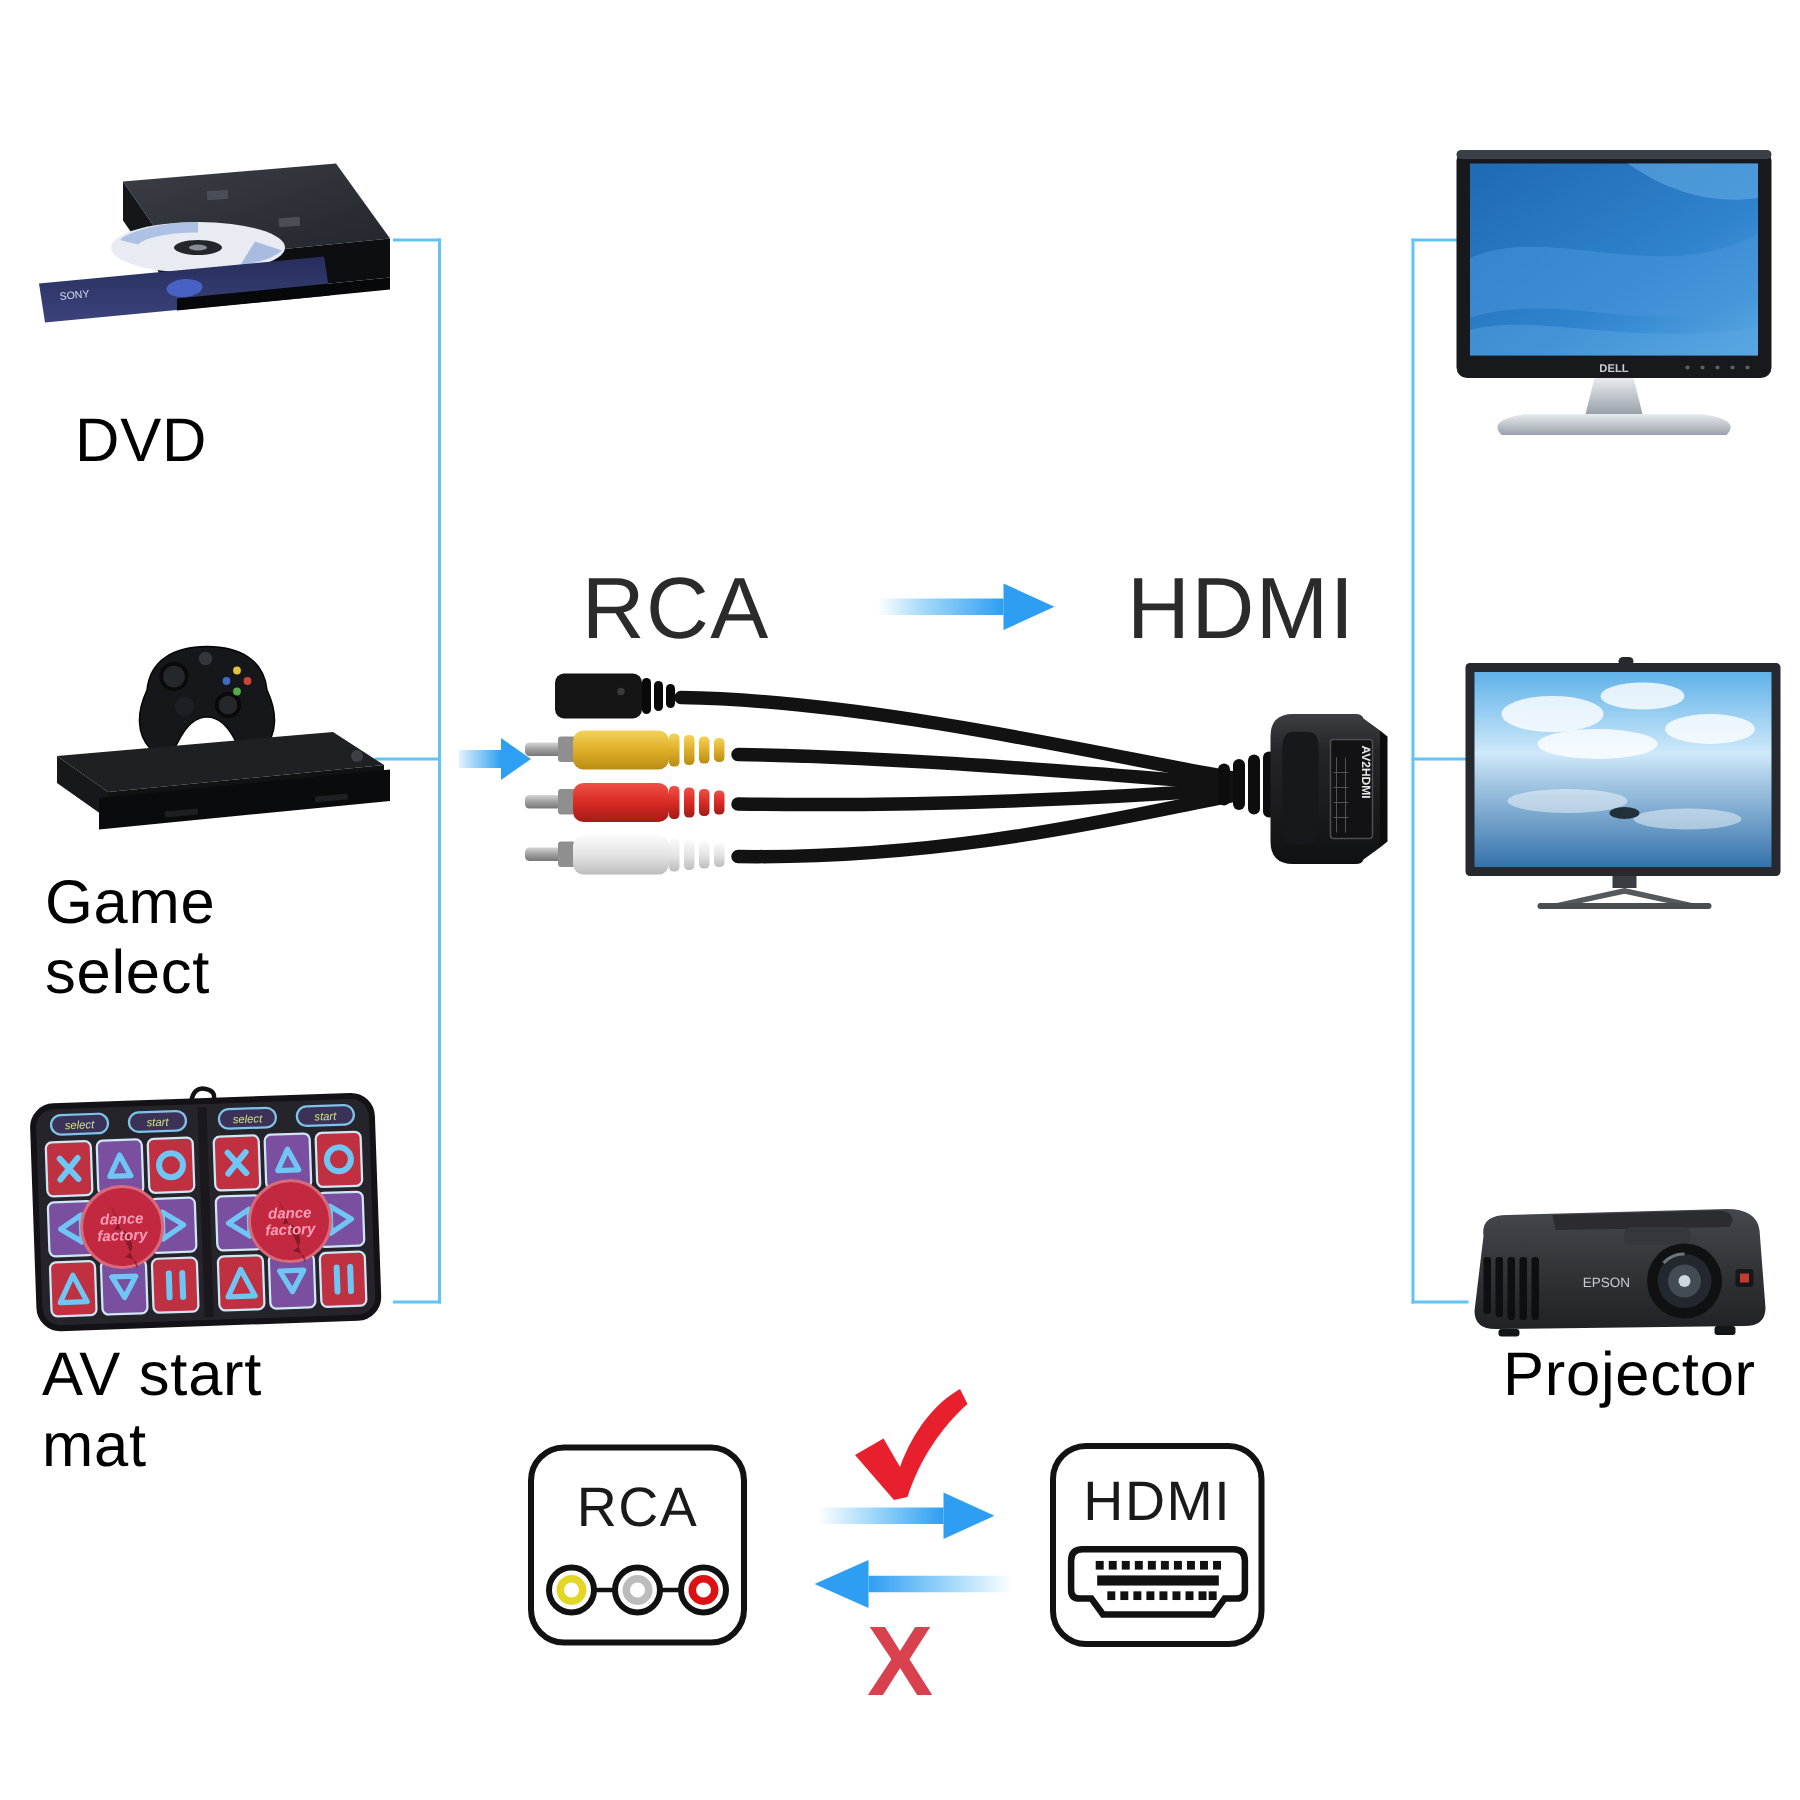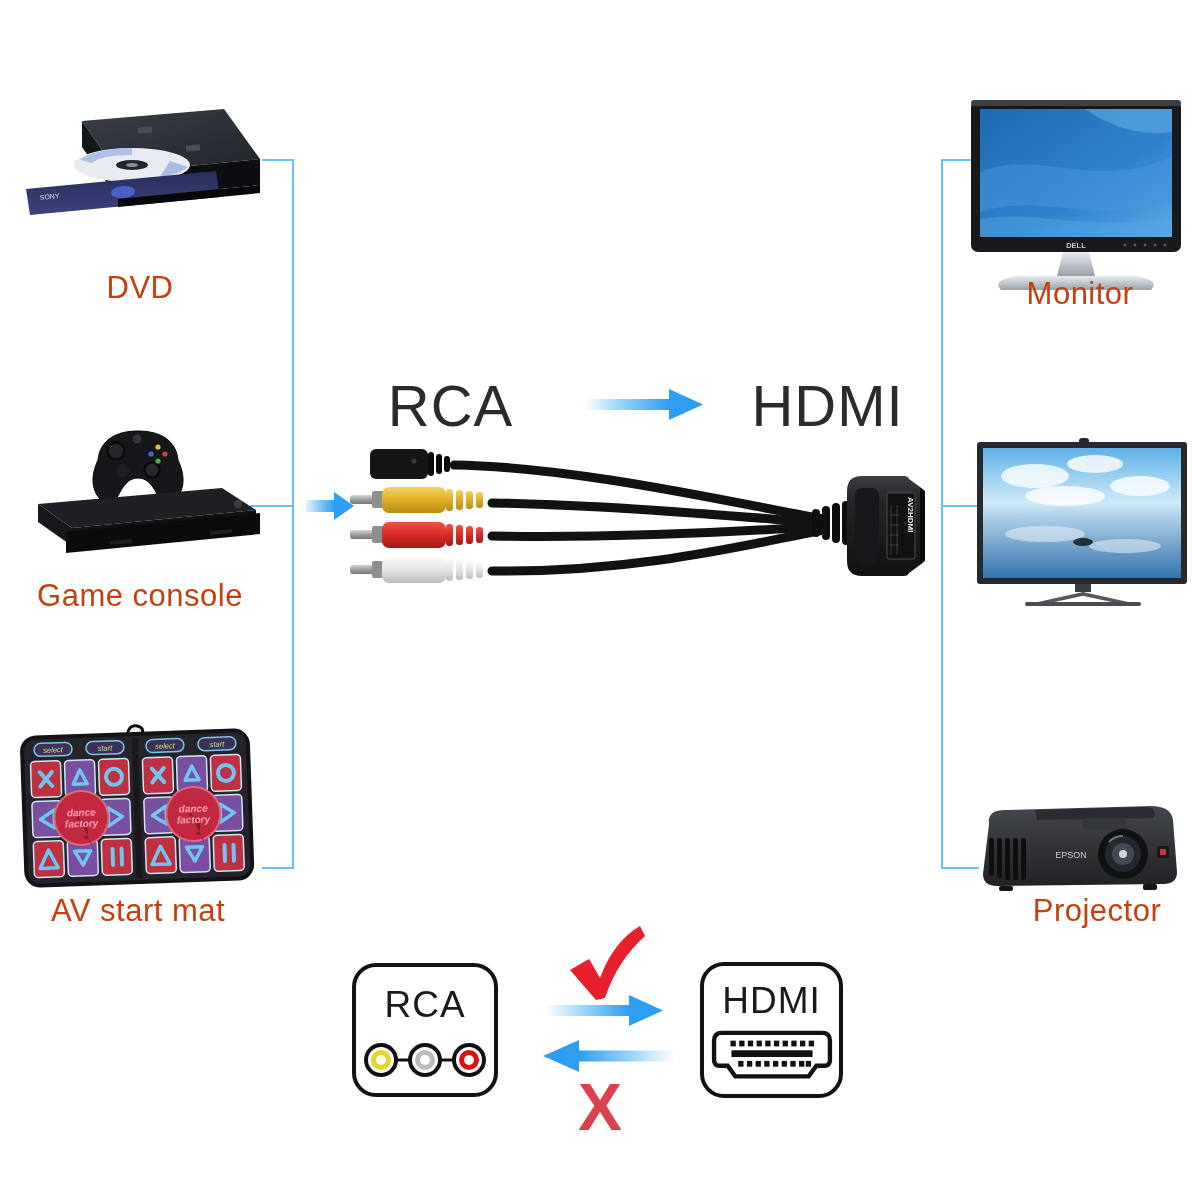--- a/index.html
+++ b/index.html
@@ -2,22 +2,22 @@
 <html><head>
 <meta charset="utf-8">
 <style>
   html,body{margin:0;padding:0;background:#fff;}
   .canvas{
     position:relative;width:1200px;height:1200px;background:#ffffff;
     font-family:"Liberation Sans",sans-serif;overflow:hidden;
   }
   .abs{position:absolute;}
   .dev-label{
-    position:absolute;text-align:center;color:#c2410c;
-    font-size:31px;letter-spacing:0.5px;
+    position:absolute;color:#000000;
+    font-size:41px;letter-spacing:0.5px;
   }
   .headline{
     position:absolute;color:#2b2b2b;font-size:58px;letter-spacing:1px;
     text-align:center;
   }
   .bline{position:absolute;background:#64c3f5;}
   .legend-box{
     position:absolute;background:#fff;border:4px solid #121212;border-radius:24px;
     display:flex;flex-direction:column;align-items:center;justify-content:space-evenly;
   }
@@ -107,21 +107,21 @@
 
       <polygon points="28,84 212,68 246,90 62,108" fill="#1e2023"></polygon>
       <polygon points="62,108 246,90 246,108 62,126" fill="#111214"></polygon>
       <polygon points="28,84 62,108 62,126 28,102" fill="#17181b"></polygon>
       <circle cx="228" cy="84" r="4" fill="#3c4046"></circle>
       <polygon points="56,112 250,93 250,114 56,133" fill="#0a0b0c"></polygon>
       <rect x="100" y="120" width="22" height="4" fill="#1d1f22" transform="rotate(-5 111 122)"></rect>
       <rect x="200" y="110" width="22" height="4" fill="#1d1f22" transform="rotate(-5 211 112)"></rect>
     </svg>
   </div>
-  <div class="dev-label" style="left:30px;top:578px;width:220px;">Game console</div>
+  <div class="dev-label" style="left:30px;top:578px;width:220px;">Game select</div>
 
   <div class="abs" style="left:18px;top:720px;">
     <svg width="240" height="170" viewBox="0 0 240 170">
       <defs>
         <g id="tileSymArrowUp">
             <polygon points="0,6 7,-6 14,6" fill="none" stroke="#6fc6f4" stroke-width="3" stroke-linejoin="round"></polygon>
           </g>
       </defs>
       <g transform="rotate(-2 120 85)">
         <path d="M112,14 q2,-10 10,-8 q8,2 4,10" fill="none" stroke="#111" stroke-width="3"></path>
@@ -228,21 +228,20 @@
           <circle cx="160" cy="145" r="1.4"></circle>
           <circle cx="170" cy="145" r="1.4"></circle>
           <circle cx="180" cy="145" r="1.4"></circle>
           <circle cx="190" cy="145" r="1.4"></circle>
           <circle cx="200" cy="145" r="1.4"></circle>
         </g>
       <polygon points="98,152 124,152 130,176 92,176" fill="url(#gStand)"></polygon>
       <path d="M52,176 L170,176 Q196,180 186,190 L36,190 Q26,180 52,176 Z" fill="url(#gStand)"></path>
     </svg>
   </div>
-  <div class="dev-label" style="left:985px;top:276px;width:190px;">Monitor</div>
 
   <div class="abs" style="left:975px;top:438px;">
     <svg width="215" height="180" viewBox="0 0 215 180">
       <defs>
         <linearGradient id="gSky" x1="0" y1="0" x2="0" y2="1">
           <stop offset="0" stop-color="#5fb2e8"></stop>
             <stop offset="0.42" stop-color="#cfe9fa"></stop>
           <stop offset="0.55" stop-color="#a8cbe6"></stop>
             <stop offset="1" stop-color="#3572ab"></stop>
         </linearGradient>

